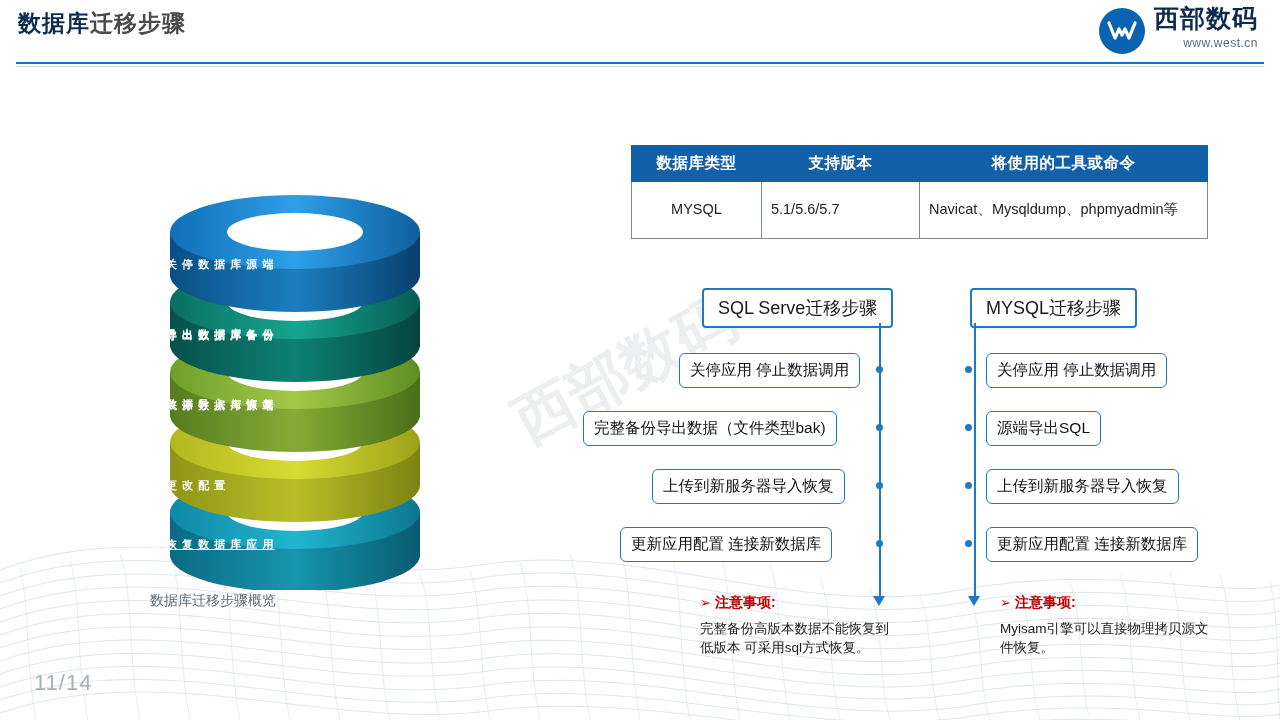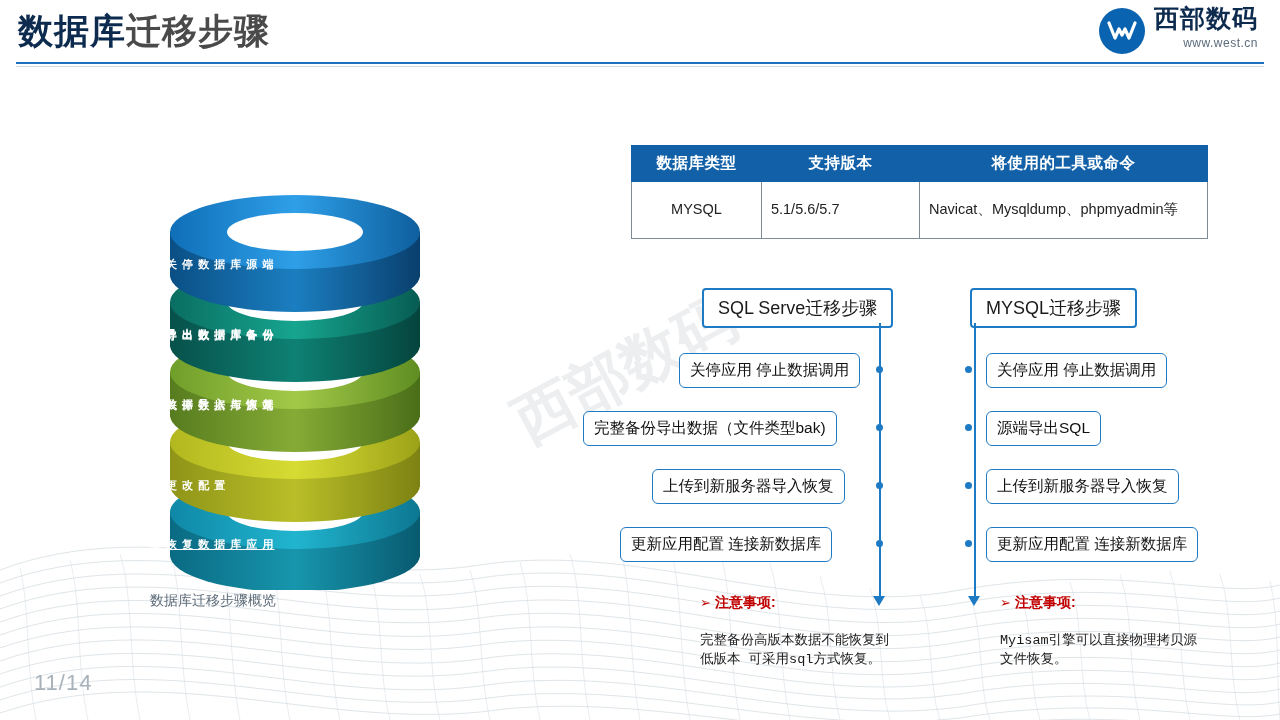--- a/index.html
+++ b/index.html
@@ -19,21 +19,21 @@
   .slide-header {
     position: absolute;
     left: 0; top: 0;
     width: 1280px;
     height: 72px;
   }
   .title-main {
     position: absolute;
     left: 18px;
     top: 8px;
-    font-size: 35px;
+    font-size: 23px;
     font-weight: bold;
     letter-spacing: 1px;
     white-space: nowrap;
   }
   .title-part1 { color: #0d2b4e; }
   .title-part2 { color: #4a4a4a; }
   .header-rule {
     position: absolute;
     left: 16px;
     top: 62px;
@@ -218,21 +218,21 @@
     color: #c00000;
     font-weight: bold;
     font-size: 14px;
     white-space: nowrap;
   }
   .note-bullet {
     color: #c00000;
     font-size: 13px;
     margin-right: 4px;
   }
-  .note-body { margin-top: 18px; font-family: Liberation Mono, monospace; }
+  .note-body { margin-top: 6px; }
 
   
   .page-num {
     position: absolute;
     left: 34px;
     top: 670px;
     font-size: 22px;
     color: #a8b2ba;
     letter-spacing: 1px;
   }

